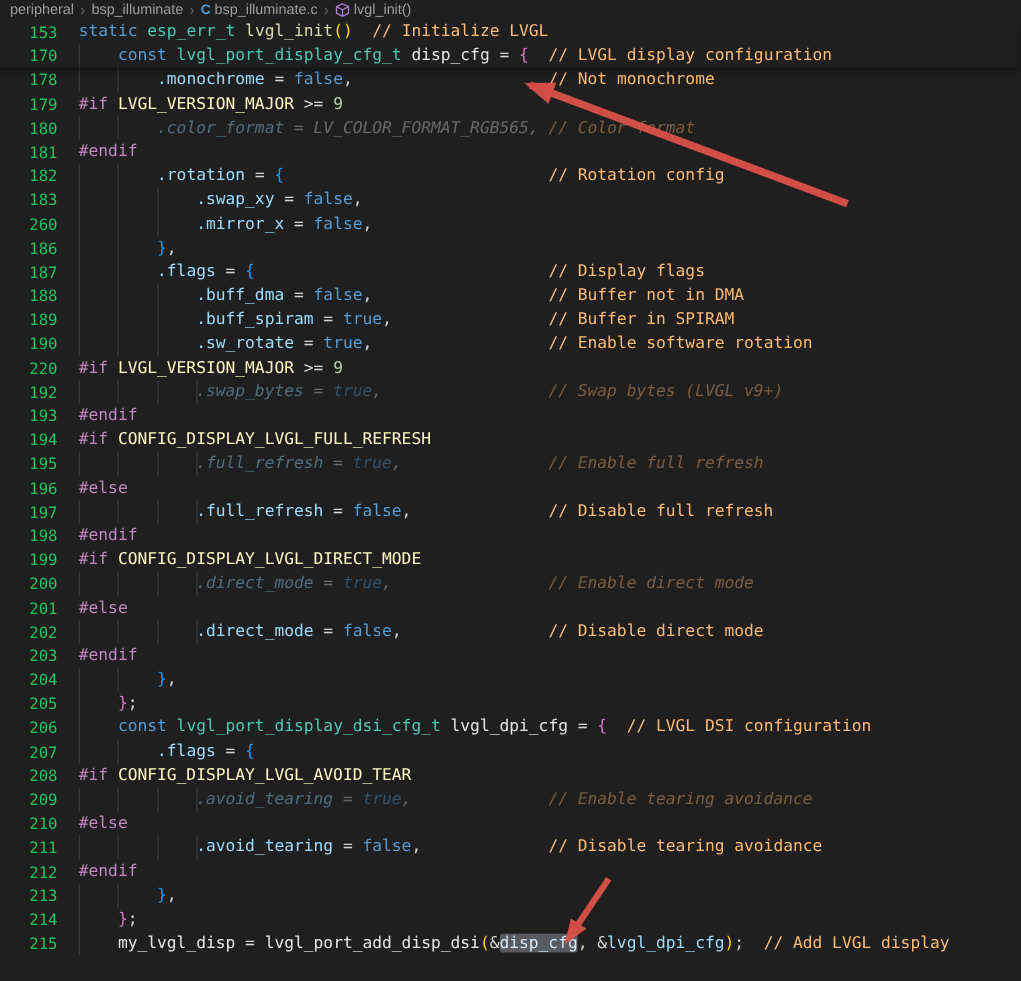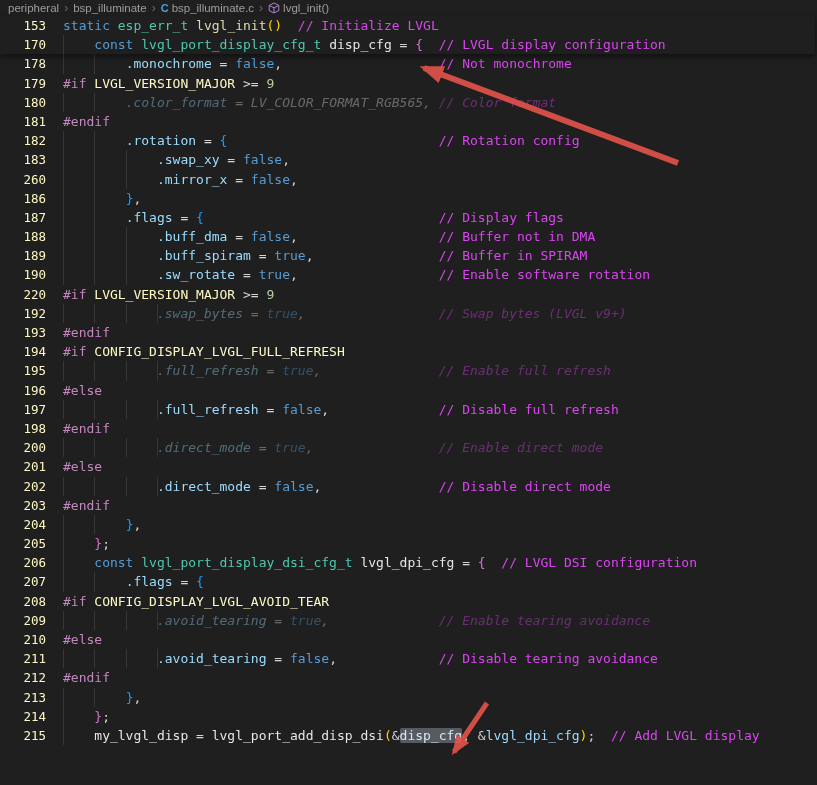--- a/index.html
+++ b/index.html
@@ -18,33 +18,33 @@
   .bc-sep { color:#6b6b6b; margin:0 5px; font-size:12px; }
   .bc-cicon { color:#4d9fd6; font-weight:bold; font-size:11px; font-family:"Liberation Sans",sans-serif; }
   .bc-micon { display:inline-block; width:12px; height:12px; }
 
   
   .sticky { position:relative; z-index:3; background:#1f1f1f; box-shadow:0 3px 6px rgba(0,0,0,.45); }
   .code-area { position:relative; z-index:1; }
 
   .line { display:flex; height:19.2px; line-height:19.2px; font-size:13px; white-space:pre; }
   .ln {
-    width:46px; flex:0 0 46px; text-align:right; color:#fef9c3;
+    width:46px; flex:0 0 46px; text-align:right; color:#22c55e;
     user-select:none; font-size:12.5px;
   }
   .lc { position:relative; margin-left:17px; flex:1; color:#d4d4d4; }
   .lc.dim > .tk { opacity:0.40;font-style:italic; }
   .guide { position:absolute; top:0; bottom:0; width:1px; background:#373737; }
 
   .tk-kw  { color:#569cd6; }
   .tk-ty  { color:#4ec9b0; }
   .tk-fn  { color:#dcdcaa; }
   .tk-v   { color:#9cdcfe; }
   .tk-n   { color:#b5cea8; }
-  .tk-c   { color:#d946ef; }
+  .tk-c   { color:#fdba74; }
   .tk-pp  { color:#c586c0; }
   .tk-ppc { color:#fef9c3; }
   .tk-b1  { color:#ffd700; }
   .tk-b2  { color:#da70d6; }
   .tk-b3  { color:#179fff; }
   .tk-wh  { color:#e6e6e6; }
   .tk-hl  { color:#d5e8fa; background:#575b60; border-radius:2px; }
 
   .overlay { position:absolute; left:0; top:0; width:817px; height:785px; z-index:5; pointer-events:none; }
 </style>
@@ -93,20 +93,21 @@
       <div class="line"><div class="ln">189</div><div class="lc"><span class="guide" style="left: calc(0ch);"></span><span class="guide" style="left: calc(4ch);"></span><span class="guide" style="left: calc(8ch);"></span><span class="tk">            </span><span class="tk tk-v">.buff_spiram</span><span class="tk"> = </span><span class="tk tk-kw">true</span><span class="tk">,                </span><span class="tk tk-c">// Buffer in SPIRAM</span></div></div>
       <div class="line"><div class="ln">190</div><div class="lc"><span class="guide" style="left: calc(0ch);"></span><span class="guide" style="left: calc(4ch);"></span><span class="guide" style="left: calc(8ch);"></span><span class="tk">            </span><span class="tk tk-v">.sw_rotate</span><span class="tk"> = </span><span class="tk tk-kw">true</span><span class="tk">,                  </span><span class="tk tk-c">// Enable software rotation</span></div></div>
       <div class="line"><div class="ln">220</div><div class="lc"><span class="tk tk-pp">#if</span><span class="tk"> </span><span class="tk tk-ppc">LVGL_VERSION_MAJOR</span><span class="tk"> &gt;= </span><span class="tk tk-n">9</span></div></div>
       <div class="line"><div class="ln">192</div><div class="lc dim"><span class="guide" style="left: calc(0ch);"></span><span class="guide" style="left: calc(4ch);"></span><span class="guide" style="left: calc(8ch);"></span><span class="guide" style="left: calc(12ch);"></span><span class="tk">            </span><span class="tk tk-v">.swap_bytes</span><span class="tk"> = </span><span class="tk tk-kw">true</span><span class="tk">,                 </span><span class="tk tk-c">// Swap bytes (LVGL v9+)</span></div></div>
       <div class="line"><div class="ln">193</div><div class="lc"><span class="tk tk-pp">#endif</span></div></div>
       <div class="line"><div class="ln">194</div><div class="lc"><span class="tk tk-pp">#if</span><span class="tk"> </span><span class="tk tk-ppc">CONFIG_DISPLAY_LVGL_FULL_REFRESH</span></div></div>
       <div class="line"><div class="ln">195</div><div class="lc dim"><span class="guide" style="left: calc(0ch);"></span><span class="guide" style="left: calc(4ch);"></span><span class="guide" style="left: calc(8ch);"></span><span class="guide" style="left: calc(12ch);"></span><span class="tk">            </span><span class="tk tk-v">.full_refresh</span><span class="tk"> = </span><span class="tk tk-kw">true</span><span class="tk">,               </span><span class="tk tk-c">// Enable full refresh</span></div></div>
       <div class="line"><div class="ln">196</div><div class="lc"><span class="tk tk-pp">#else</span></div></div>
       <div class="line"><div class="ln">197</div><div class="lc"><span class="guide" style="left: calc(0ch);"></span><span class="guide" style="left: calc(4ch);"></span><span class="guide" style="left: calc(8ch);"></span><span class="guide" style="left: calc(12ch);"></span><span class="tk">            </span><span class="tk tk-v">.full_refresh</span><span class="tk"> = </span><span class="tk tk-kw">false</span><span class="tk">,              </span><span class="tk tk-c">// Disable full refresh</span></div></div>
       <div class="line"><div class="ln">198</div><div class="lc"><span class="tk tk-pp">#endif</span></div></div>
+      <div class="line"><div class="ln">199</div><div class="lc"><span class="tk tk-pp">#if</span><span class="tk"> </span><span class="tk tk-ppc">CONFIG_DISPLAY_LVGL_DIRECT_MODE</span></div></div>
       <div class="line"><div class="ln">200</div><div class="lc dim"><span class="guide" style="left: calc(0ch);"></span><span class="guide" style="left: calc(4ch);"></span><span class="guide" style="left: calc(8ch);"></span><span class="guide" style="left: calc(12ch);"></span><span class="tk">            </span><span class="tk tk-v">.direct_mode</span><span class="tk"> = </span><span class="tk tk-kw">true</span><span class="tk">,                </span><span class="tk tk-c">// Enable direct mode</span></div></div>
       <div class="line"><div class="ln">201</div><div class="lc"><span class="tk tk-pp">#else</span></div></div>
       <div class="line"><div class="ln">202</div><div class="lc"><span class="guide" style="left: calc(0ch);"></span><span class="guide" style="left: calc(4ch);"></span><span class="guide" style="left: calc(8ch);"></span><span class="guide" style="left: calc(12ch);"></span><span class="tk">            </span><span class="tk tk-v">.direct_mode</span><span class="tk"> = </span><span class="tk tk-kw">false</span><span class="tk">,               </span><span class="tk tk-c">// Disable direct mode</span></div></div>
       <div class="line"><div class="ln">203</div><div class="lc"><span class="tk tk-pp">#endif</span></div></div>
       <div class="line"><div class="ln">204</div><div class="lc"><span class="guide" style="left: calc(0ch);"></span><span class="guide" style="left: calc(4ch);"></span><span class="tk">        </span><span class="tk tk-b3">}</span><span class="tk">,</span></div></div>
       <div class="line"><div class="ln">205</div><div class="lc"><span class="guide" style="left: calc(0ch);"></span><span class="tk">    </span><span class="tk tk-b2">}</span><span class="tk">;</span></div></div>
       <div class="line"><div class="ln">206</div><div class="lc"><span class="guide" style="left: calc(0ch);"></span><span class="tk">    </span><span class="tk tk-kw">const</span><span class="tk"> </span><span class="tk tk-ty">lvgl_port_display_dsi_cfg_t</span><span class="tk"> </span><span class="tk tk-wh">lvgl_dpi_cfg</span><span class="tk"> = </span><span class="tk tk-b2">{</span><span class="tk">  </span><span class="tk tk-c">// LVGL DSI configuration</span></div></div>
       <div class="line"><div class="ln">207</div><div class="lc"><span class="guide" style="left: calc(0ch);"></span><span class="guide" style="left: calc(4ch);"></span><span class="tk">        </span><span class="tk tk-v">.flags</span><span class="tk"> = </span><span class="tk tk-b3">{</span></div></div>
       <div class="line"><div class="ln">208</div><div class="lc"><span class="tk tk-pp">#if</span><span class="tk"> </span><span class="tk tk-ppc">CONFIG_DISPLAY_LVGL_AVOID_TEAR</span></div></div>
       <div class="line"><div class="ln">209</div><div class="lc dim"><span class="guide" style="left: calc(0ch);"></span><span class="guide" style="left: calc(4ch);"></span><span class="guide" style="left: calc(8ch);"></span><span class="guide" style="left: calc(12ch);"></span><span class="tk">            </span><span class="tk tk-v">.avoid_tearing</span><span class="tk"> = </span><span class="tk tk-kw">true</span><span class="tk">,              </span><span class="tk tk-c">// Enable tearing avoidance</span></div></div>

